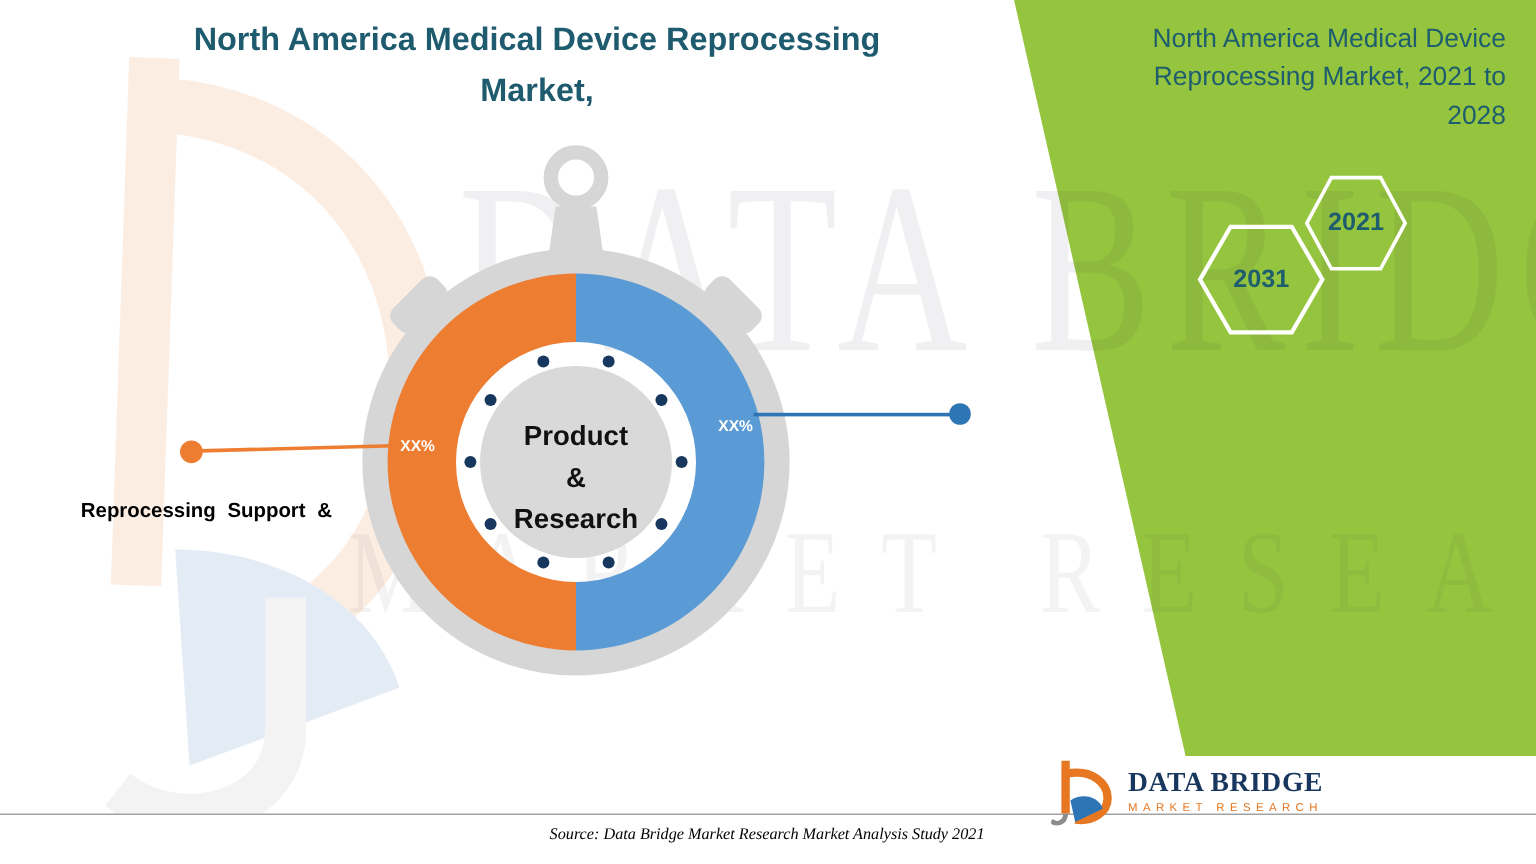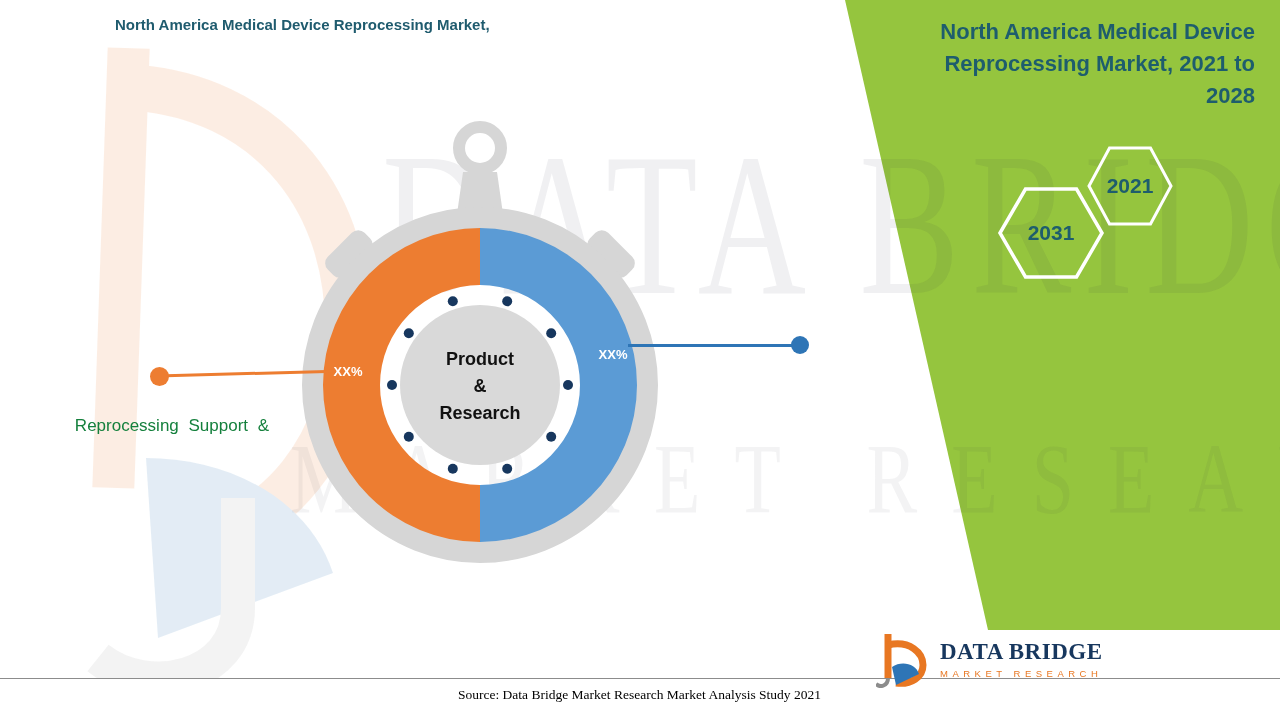--- a/index.html
+++ b/index.html
@@ -12,57 +12,57 @@
   .wm-1{left:382px;top:108px;font-size:150px;letter-spacing:12px;
         transform:scaleY(1.35);transform-origin:top left;}
   .wm-2{left:290px;top:422px;font-size:76px;letter-spacing:34px;
         transform:scaleY(1.3);transform-origin:top left;color:rgba(45,45,65,0.06);}
   .wm-logo{position:absolute;left:28px;top:28px;z-index:0;opacity:0.13;}
 
   
   .green-panel{position:absolute;inset:0;background:#95c53e;z-index:1;
                clip-path:polygon(845px 0px,1280px 0px,1280px 630px,988px 630px);}
   .panel-title{position:absolute;left:915px;top:16px;width:340px;z-index:3;
-               text-align:right;color:#1e5d6d;font-size:22px;font-weight:700;line-height:1.45;}
+               text-align:right;color:#1e5d6d;font-size:22px;font-weight:400;line-height:1.45;}
   .hex-svg{position:absolute;left:992px;top:140px;z-index:3;}
   .year{position:absolute;z-index:4;width:100px;text-align:center;
         color:#1e5d6d;font-size:21px;font-weight:bold;}
   .year-2028{left:1001px;top:221px;}
   .year-2021{left:1080px;top:174px;}
   .panel-brand{position:absolute;left:980px;top:312px;width:290px;z-index:3;
                text-align:center;color:#1e5d6d;font-size:21px;font-weight:600;line-height:1.5;}
 
   
   .main-title{position:absolute;left:115px;top:13px;width:665px;z-index:3;
-              text-align:left;color:#1f5b6e;font-size:15px;font-weight:bold;line-height:1.55;}
+              text-align:center;color:#1f5b6e;font-size:27px;font-weight:bold;line-height:1.55;}
   .chart-svg{position:absolute;left:270px;top:100px;z-index:3;}
   .center-label{position:absolute;left:410px;top:346px;width:140px;z-index:4;
-                text-align:center;color:#111;font-size:18px;font-weight:bold;line-height:1.5;}
+                text-align:center;color:#111;font-size:23px;font-weight:bold;line-height:1.5;}
 
   .callout-right-label{position:absolute;left:662px;top:309px;width:320px;z-index:3;
                        color:#2e75b6;font-weight:bold;font-size:17px;word-spacing:7px;}
   .callout-right-line{position:absolute;left:628px;top:344px;width:168px;height:3px;
                       background:#2e75b6;z-index:3;}
   .callout-right-dot{position:absolute;left:791px;top:336px;width:18px;height:18px;
                      border-radius:50%;background:#2e75b6;z-index:3;}
 
   .callout-left-dot{position:absolute;left:150px;top:367px;width:19px;height:19px;
                     border-radius:50%;background:#ed7d31;z-index:3;}
   .callout-left-line{position:absolute;left:166px;top:372px;width:170px;height:3px;
                      background:#ed7d31;z-index:3;transform:rotate(-1.5deg);}
   .callout-left-label{position:absolute;left:32px;top:413px;width:280px;z-index:3;
-                      text-align:center;color:#15803d;font-weight:normal;font-size:17px;
+                      text-align:center;color:#000000;font-weight:bold;font-size:17px;
                       word-spacing:5px;line-height:1.55;}
 
   
   .footer-rule{position:absolute;left:0;top:678px;width:1280px;height:1px;background:#8c8c8c;z-index:3;}
   .footer-dmca{position:absolute;left:35px;top:686px;z-index:3;color:#000;
                font-family:"Liberation Serif",serif;font-size:14px;}
   .footer-source{position:absolute;left:458px;top:687px;z-index:3;color:#000;
-                 font-family:"Liberation Serif",serif;font-size:13.5px;}
+                 font-family:"Liberation Serif",serif;font-size:13.5px;font-style:italic;}
 
   
   .logo{position:absolute;left:876px;top:630px;z-index:4;display:flex;align-items:center;}
   .logo-text{margin-left:10px;}
   .logo-name{font-size:23px;font-weight:bold;color:#17375e;letter-spacing:0.5px;
              font-family:"Liberation Serif",serif;}
   .logo-tagline{font-size:9.5px;color:#e87722;letter-spacing:4.5px;margin-top:3px;}
 </style>
 </head>
 <body>

